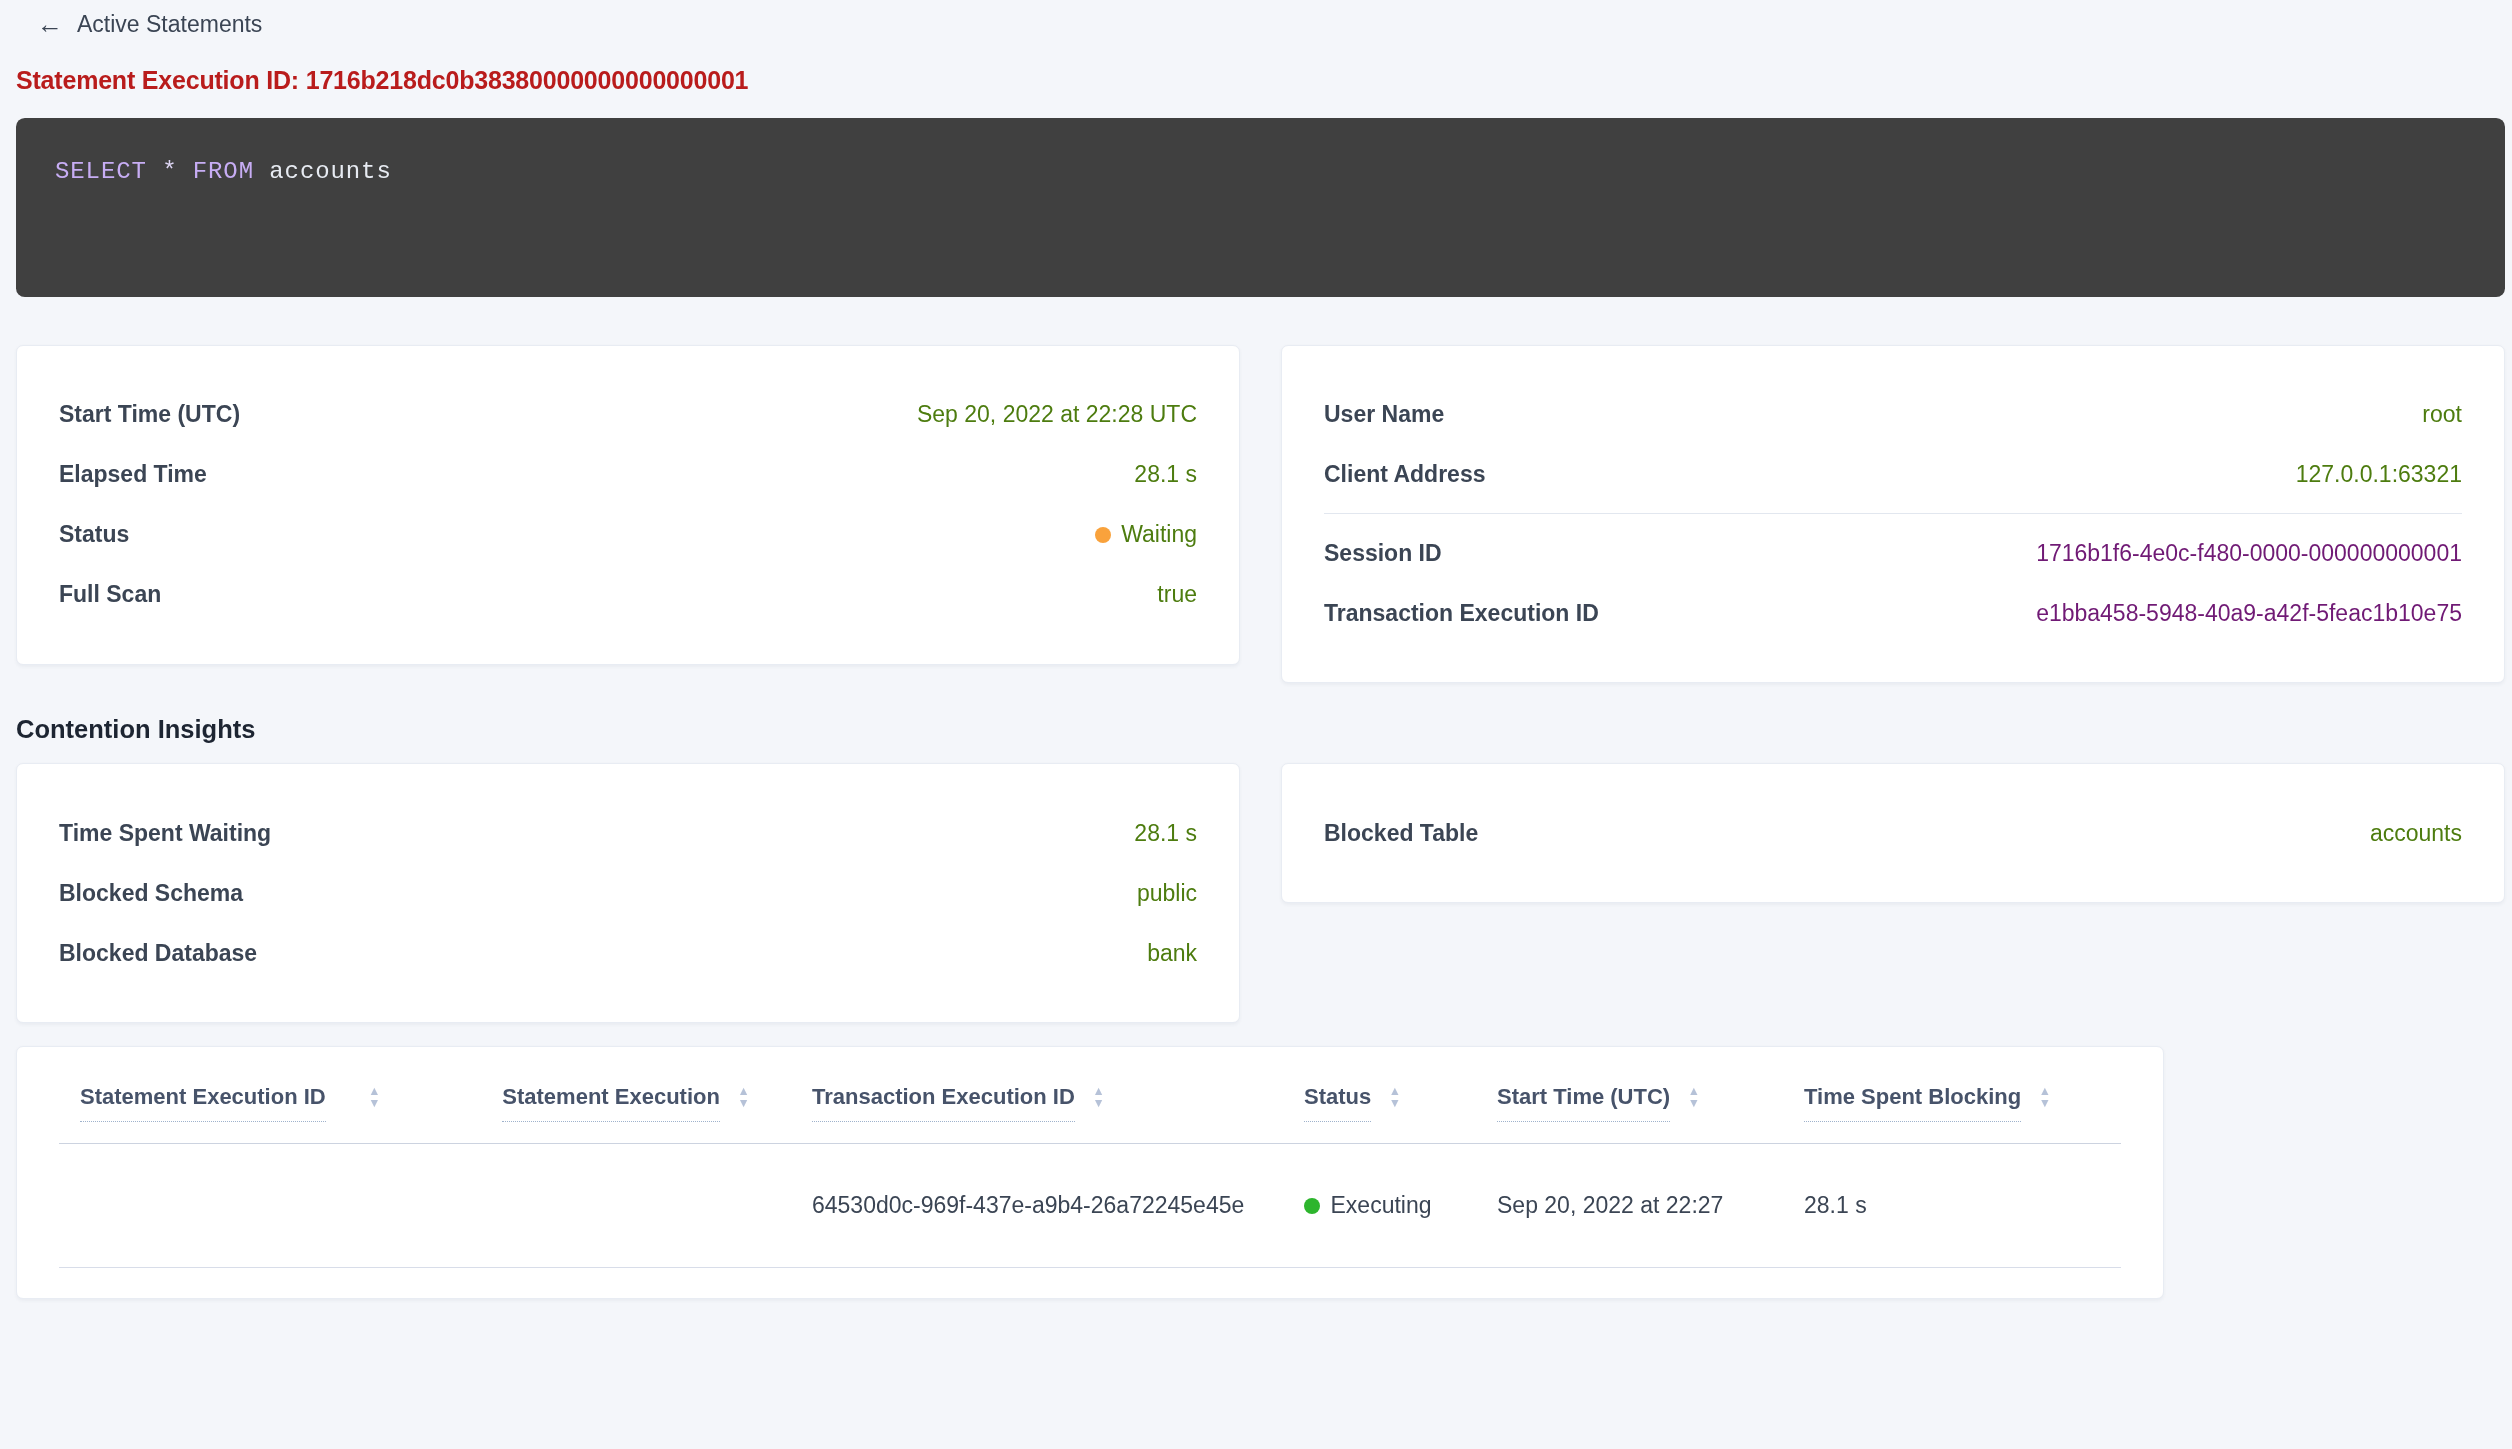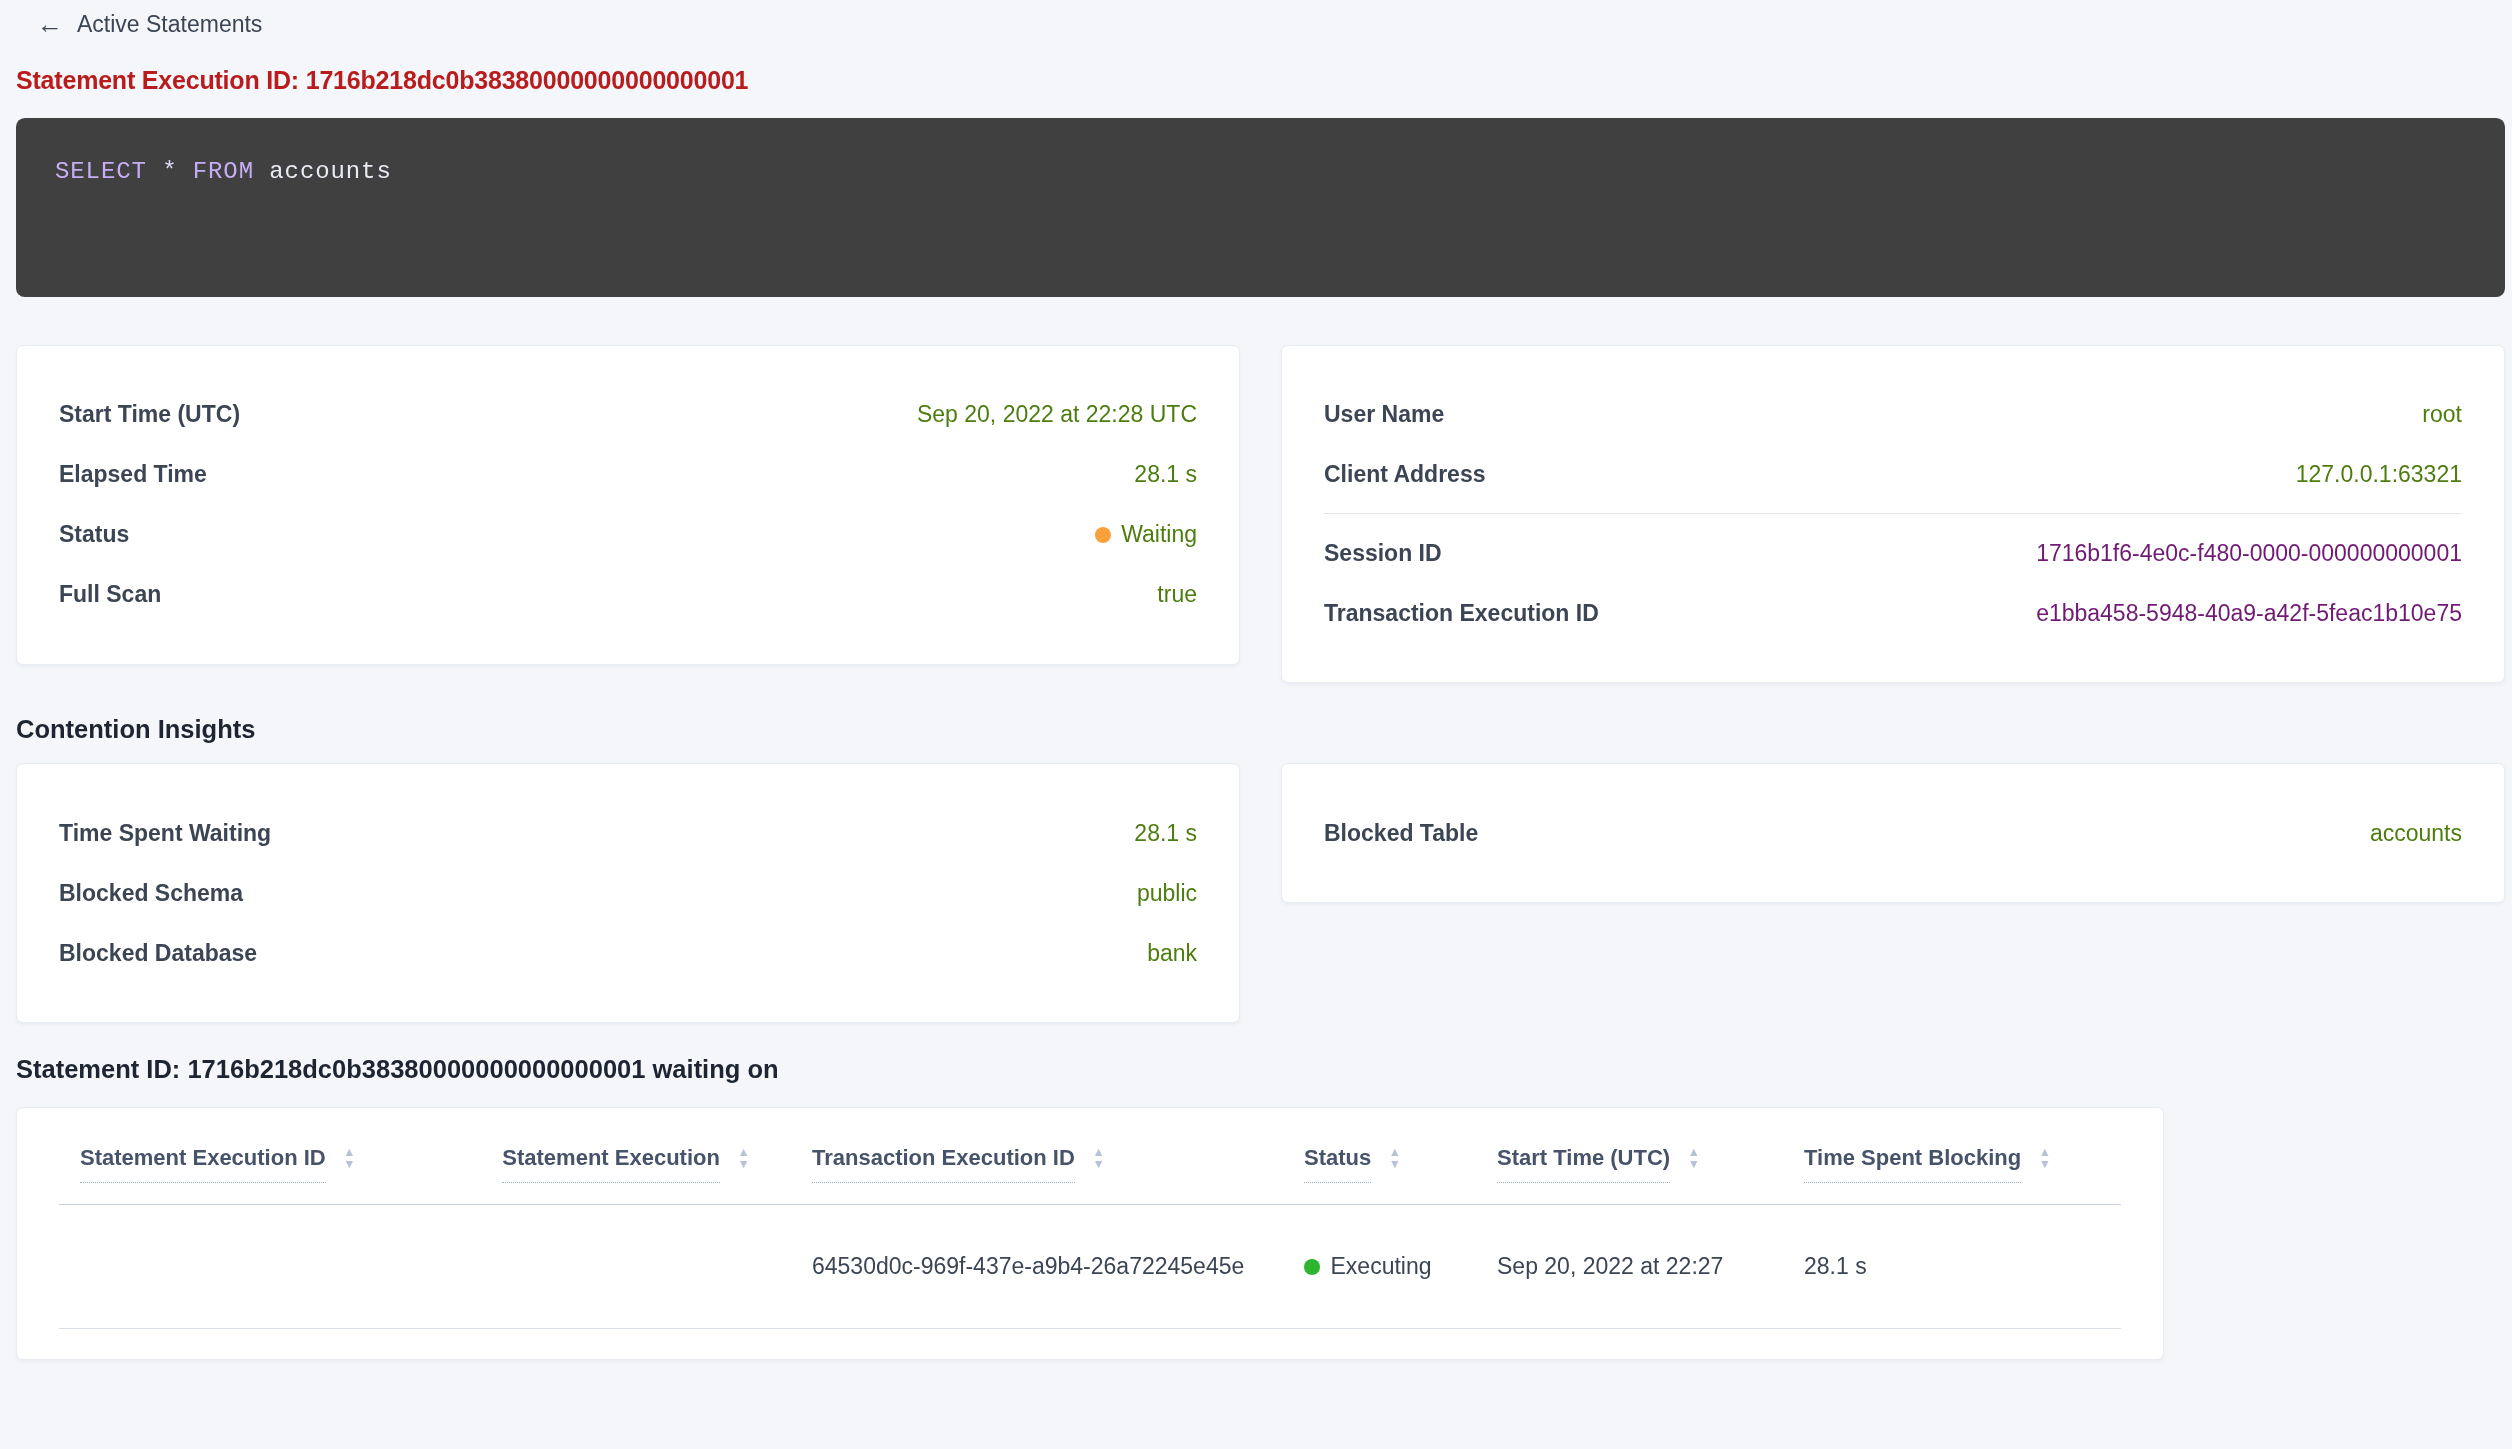--- a/index.html
+++ b/index.html
@@ -64,21 +64,21 @@
   }
   .thead { display:flex; align-items:flex-start; padding-top:37px; height:97px; border-bottom:0.9px solid #ccd3e0; }
   .th { display:flex; align-items:flex-start; padding-left:21px; cursor:pointer; }
   .th-label {
     font-size:22px; font-weight:700; color:#47536a;
     padding-bottom:10.5px; border-bottom:1.8px dotted #9fb2cc;
   }
   .sort { display:flex; flex-direction:column; margin-left:17.6px; margin-top:1.8px; color:#b6c2d8; font-size:12.3px; line-height:11.4px; }
   .trow { display:flex; align-items:center; height:124px; border-bottom:0.9px solid #d8dde9; font-size:23px; color:#3b4554; }
   .td { padding-left:21px; overflow:hidden; white-space:nowrap; }
-  .c1 { width:381px; } .c2 { width:351px;justify-content:center; } .c3 { width:492px; }
+  .c1 { width:381px;gap:25px; } .c2 { width:351px;justify-content:center; } .c3 { width:492px; }
   .c4 { width:193px; } .c5 { width:307px; } .c6 { width:338px; }
 </style>
 </head>
 <body>
 
 <div class="page">
   <div class="content">
 
     <div class="back-row">
       <a class="back-link">
@@ -151,21 +151,20 @@
       </div>
 
       <div class="card">
         <div class="kv-row">
           <span class="kv-label">Blocked Table</span>
           <span class="kv-value">accounts</span>
         </div>
       </div>
     </div>
 
-    <h2 class="section-heading">Statement ID: 1716b218dc0b38380000000000000001 waiting on</h2>
 
     <div class="table-card">
       <div class="thead">
         <div class="th c1">
           <span class="th-label">Statement Execution ID</span>
           <span class="sort">
               <span>▲</span>
               <span>▼</span>
             </span>
         </div>

